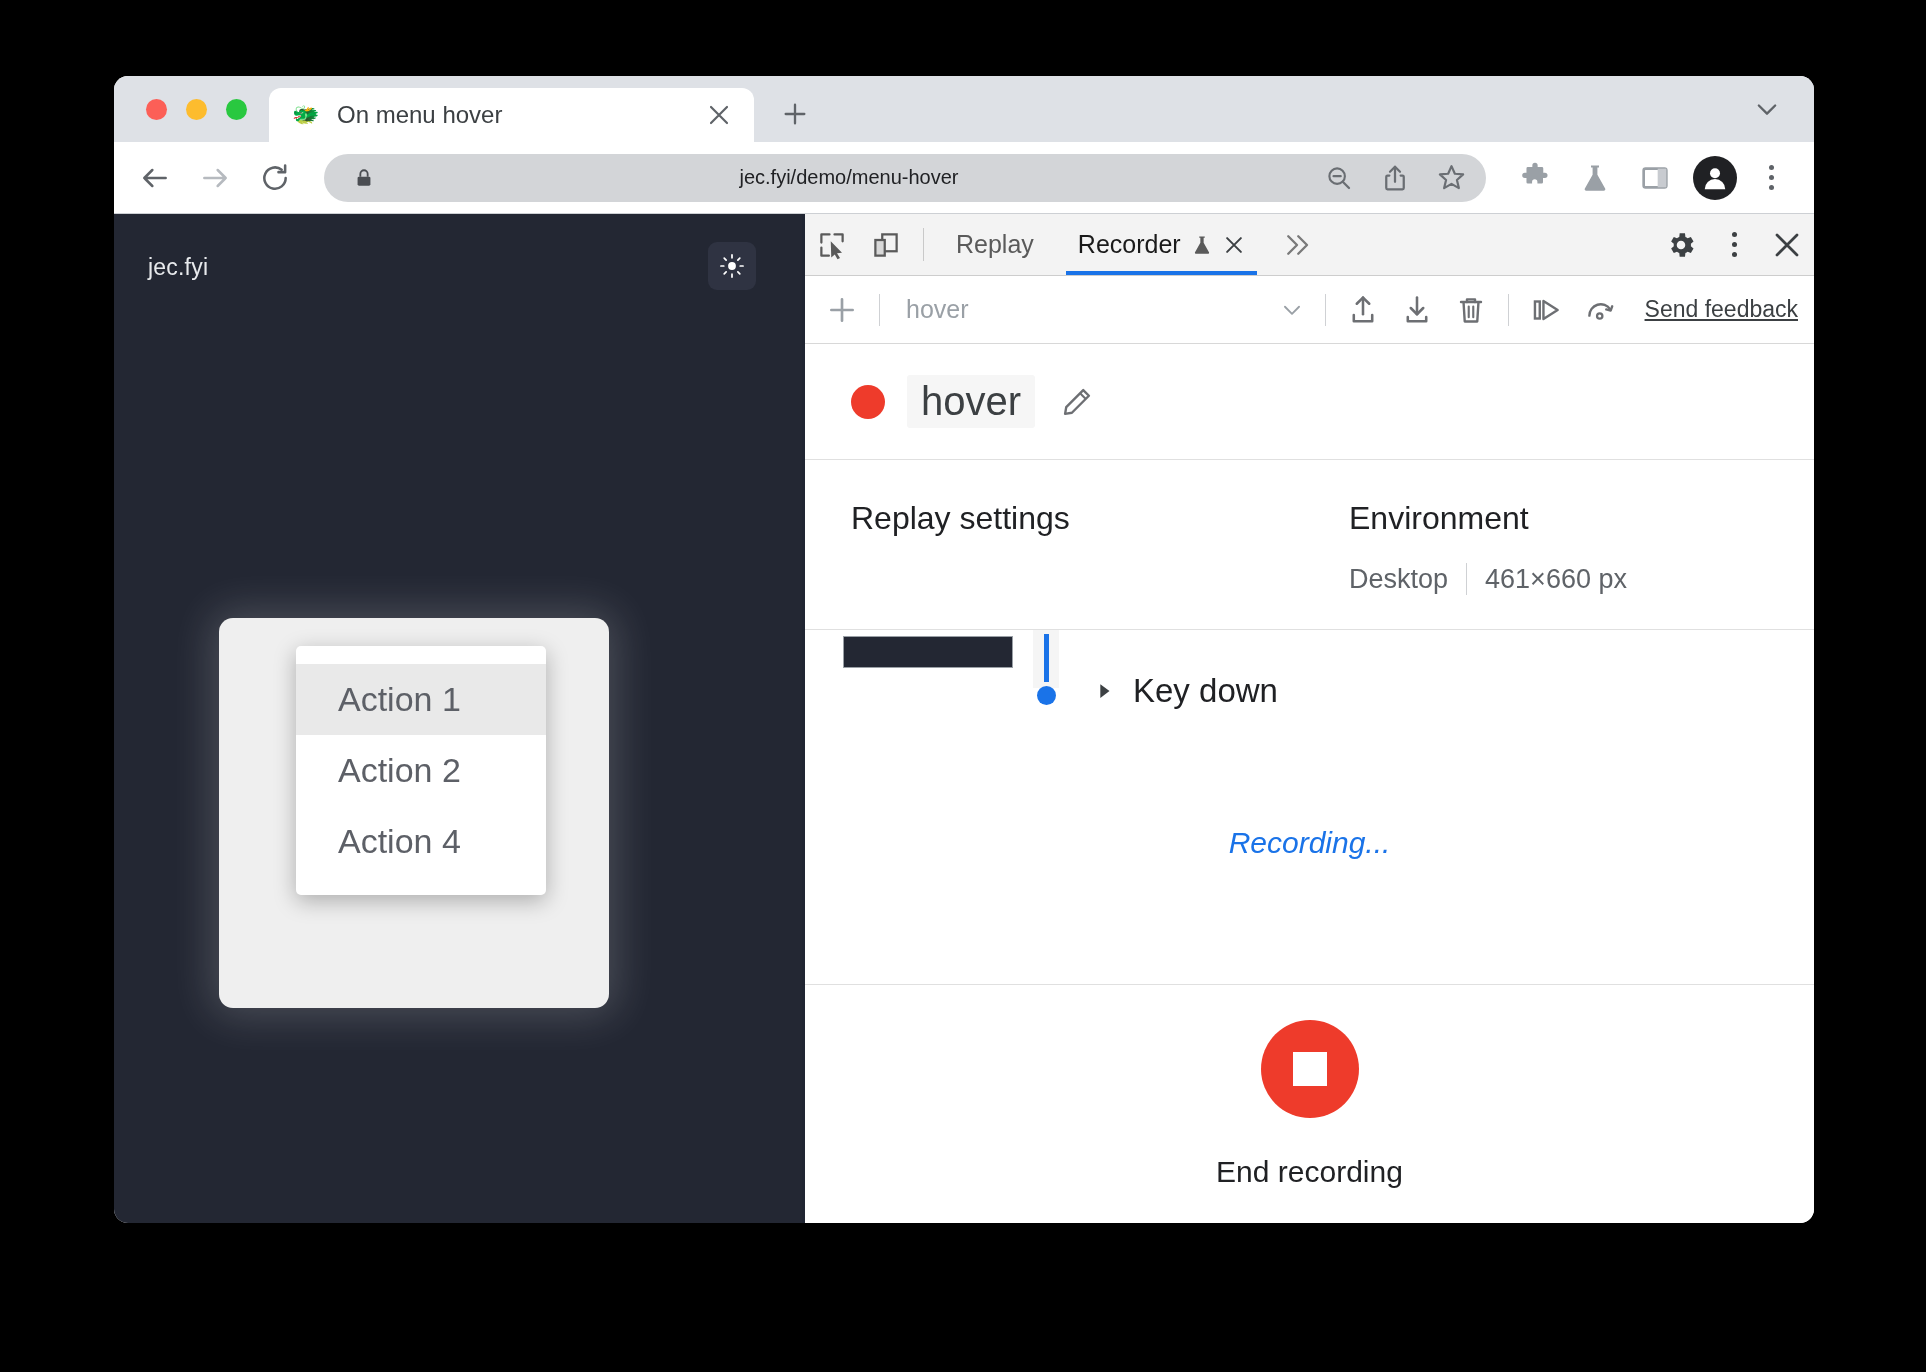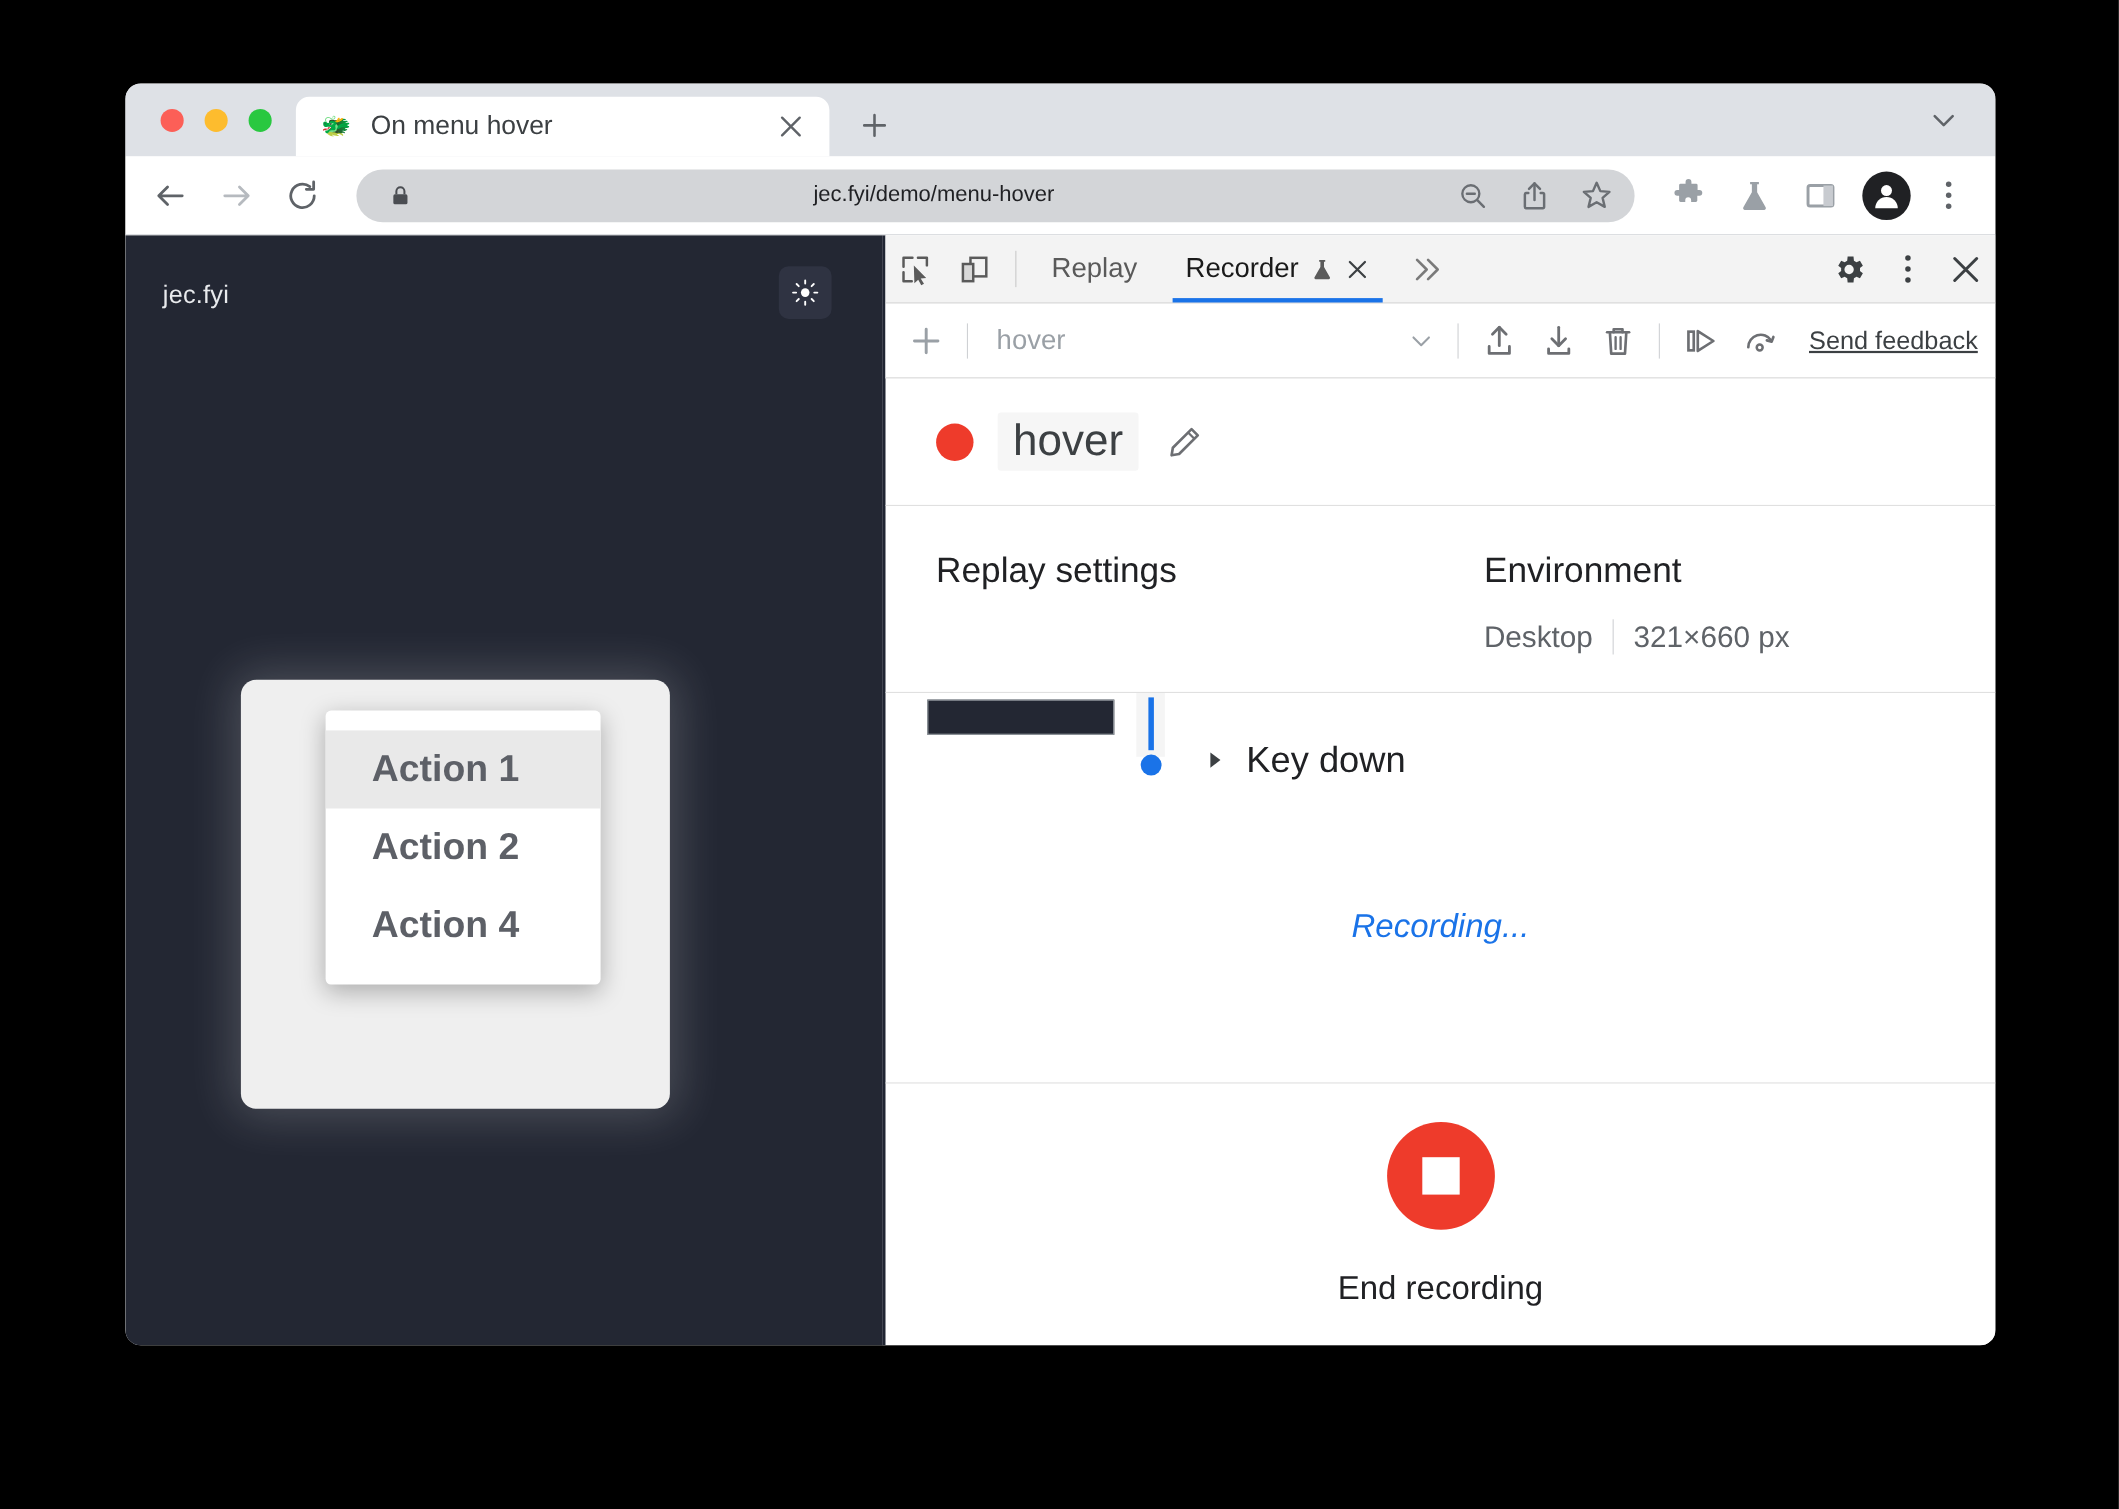--- a/index.html
+++ b/index.html
@@ -170,21 +170,20 @@
   }
   #menu-popup {
     position: absolute;
     left: 182px; top: 432px;
     width: 250px;
     background: #fff;
     border-radius: 5px;
     box-shadow: 0 6px 22px rgba(0,0,0,0.28);
     padding: 18px 0;
     overflow: hidden;
-    font-weight: bold;
   }
   .menu-item {
     height: 71px;
     display: flex; align-items: center;
     padding-left: 42px;
     font-size: 34px;
     color: #5d6067;
     white-space: nowrap;
   }
   .menu-item.active { background: #e9e9e9; }
@@ -648,21 +647,21 @@
 
       <div id="settings">
         <div class="set-col" id="set-col-replay">
           <div class="set-title">Replay settings</div>
         </div>
         <div class="set-col">
           <div class="set-title">Environment</div>
           <div class="set-values">
             <span>Desktop</span>
             <span class="vsep"></span>
-            <span>321×660 px</span>
+            <span>461×660 px</span>
           </div>
         </div>
       </div>
 
       <div id="steps">
         <div id="step-overlay-box"></div>
 
         <div id="recording-status">Recording...</div>
 
         <div id="step-row">

